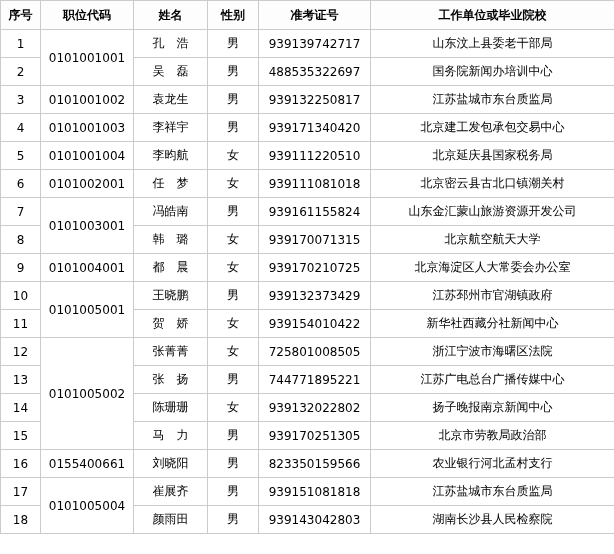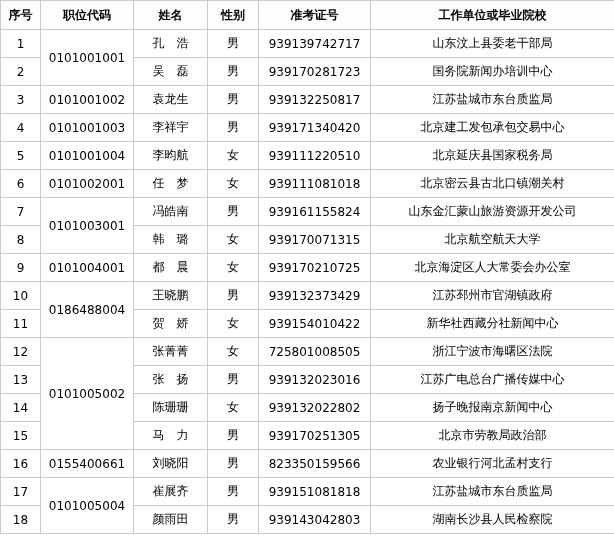--- a/index.html
+++ b/index.html
@@ -69,21 +69,21 @@
         <td rowspan="2">0101001001</td>
         <td>孔　浩</td>
         <td>男</td>
         <td>939139742717</td>
         <td>山东汶上县委老干部局</td>
       </tr>
       <tr>
         <td>2</td>
         <td>吴　磊</td>
         <td>男</td>
-        <td>939170281723</td>
+        <td>488535322697</td>
         <td>国务院新闻办培训中心</td>
       </tr>
       <tr>
         <td>3</td>
         <td>0101001002</td>
         <td>袁龙生</td>
         <td>男</td>
         <td>939132250817</td>
         <td>江苏盐城市东台质监局</td>
       </tr>
@@ -129,21 +129,21 @@
       <tr>
         <td>9</td>
         <td>0101004001</td>
         <td>都　晨</td>
         <td>女</td>
         <td>939170210725</td>
         <td>北京海淀区人大常委会办公室</td>
       </tr>
       <tr>
         <td>10</td>
-        <td rowspan="2">0186488004</td>
+        <td rowspan="2">0101005001</td>
         <td>王晓鹏</td>
         <td>男</td>
         <td>939132373429</td>
         <td>江苏邳州市官湖镇政府</td>
       </tr>
       <tr>
         <td>11</td>
         <td>贺　娇</td>
         <td>女</td>
         <td>939154010422</td>
@@ -154,21 +154,21 @@
         <td rowspan="4">0101005002</td>
         <td>张菁菁</td>
         <td>女</td>
         <td>725801008505</td>
         <td>浙江宁波市海曙区法院</td>
       </tr>
       <tr>
         <td>13</td>
         <td>张　扬</td>
         <td>男</td>
-        <td>939132023016</td>
+        <td>744771895221</td>
         <td>江苏广电总台广播传媒中心</td>
       </tr>
       <tr>
         <td>14</td>
         <td>陈珊珊</td>
         <td>女</td>
         <td>939132022802</td>
         <td>扬子晚报南京新闻中心</td>
       </tr>
       <tr>

